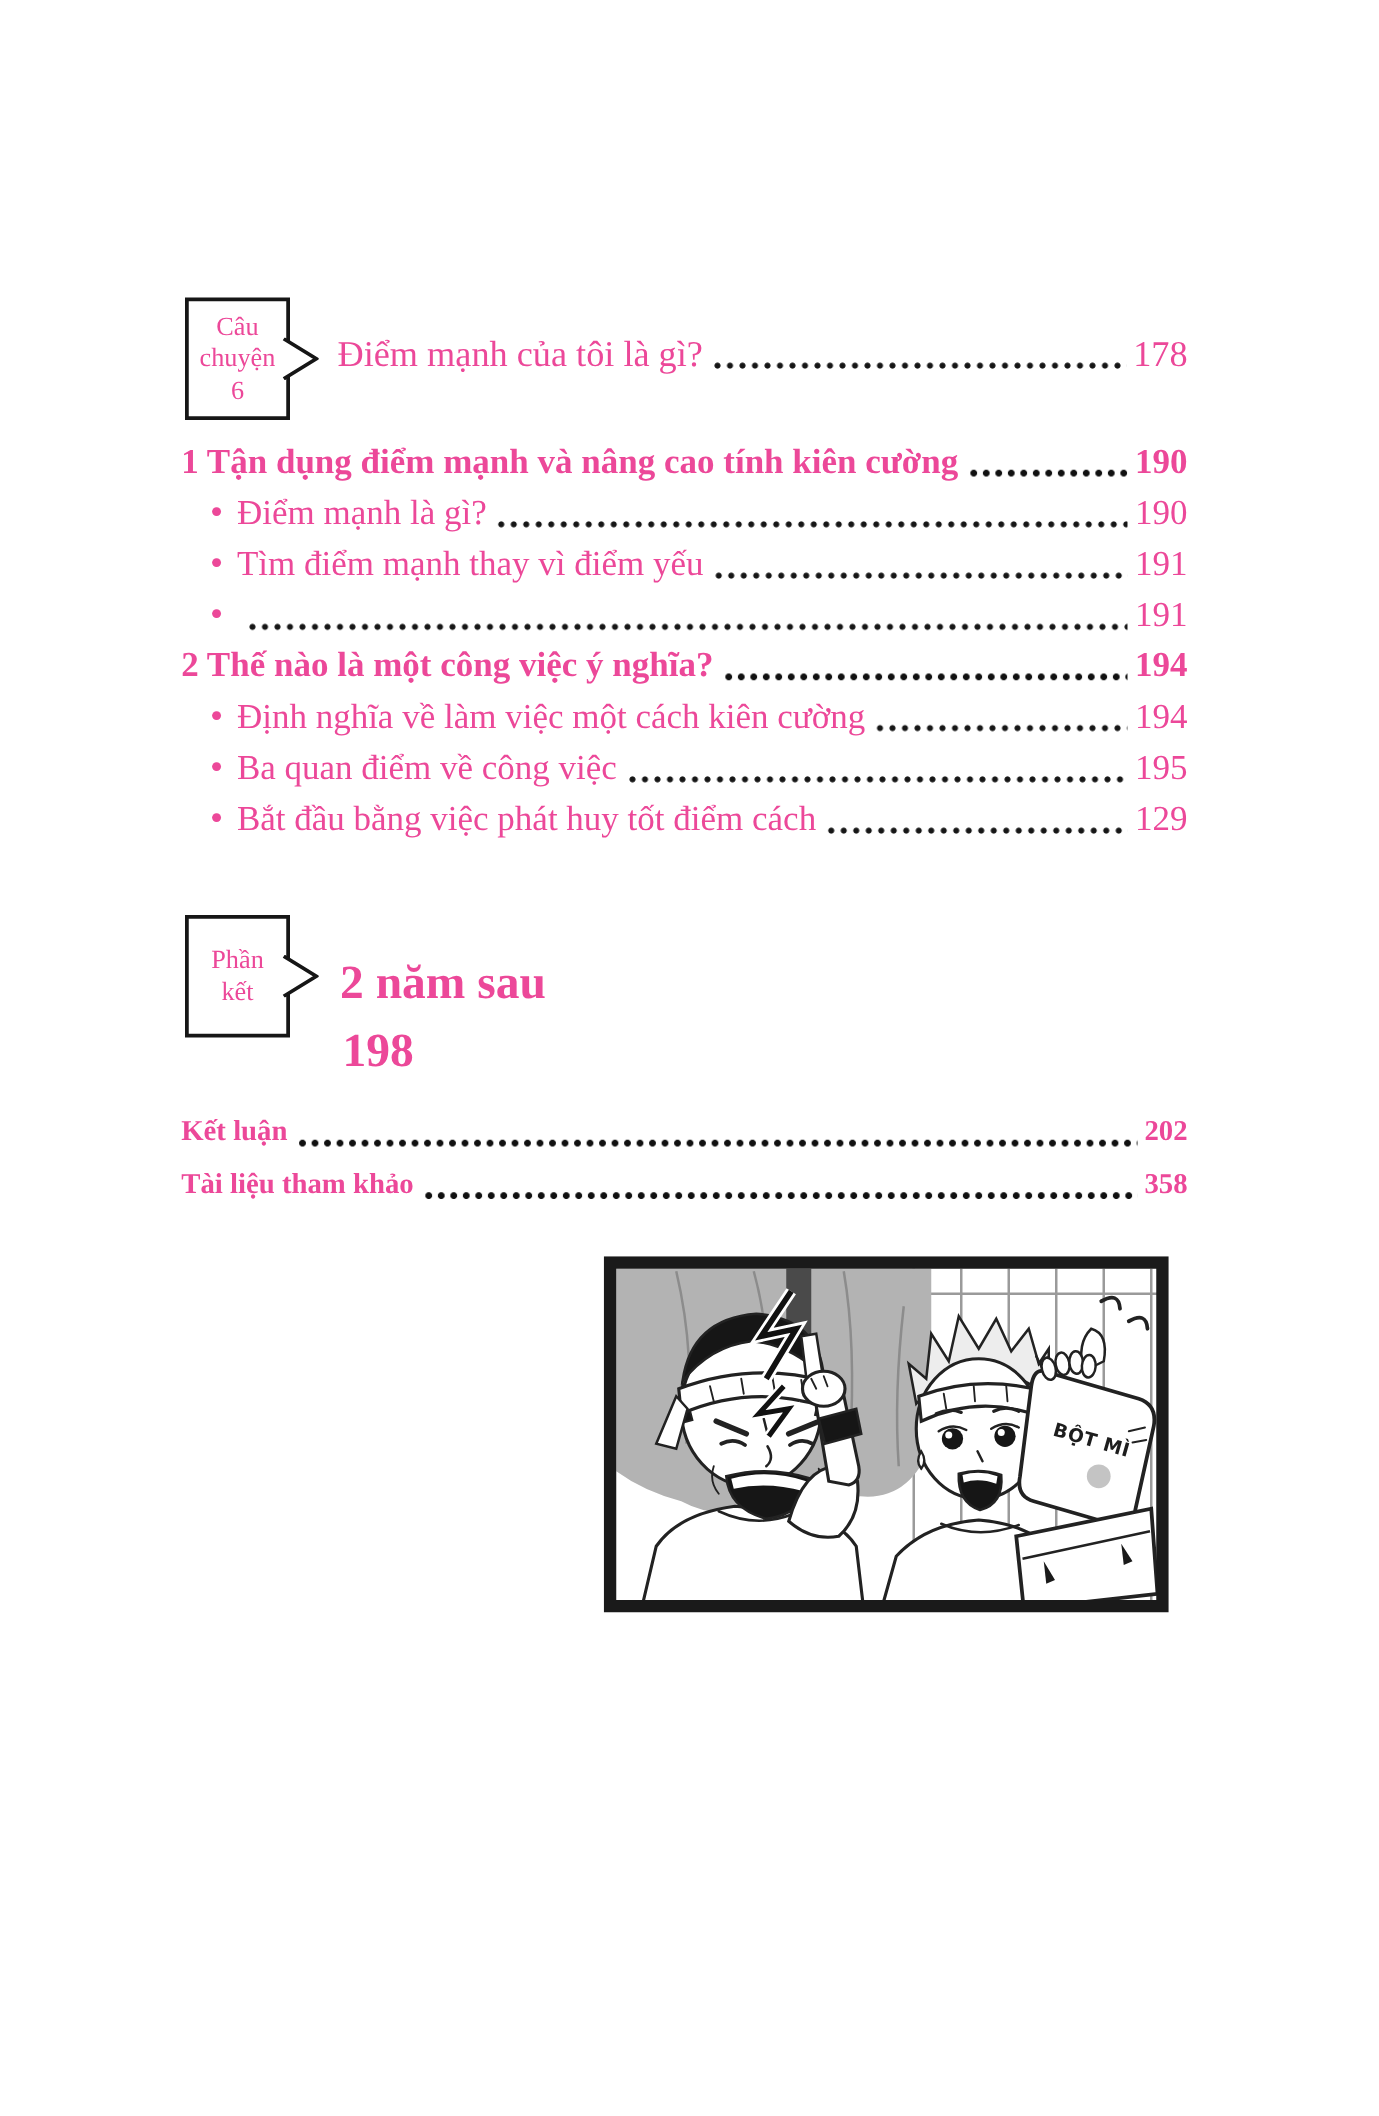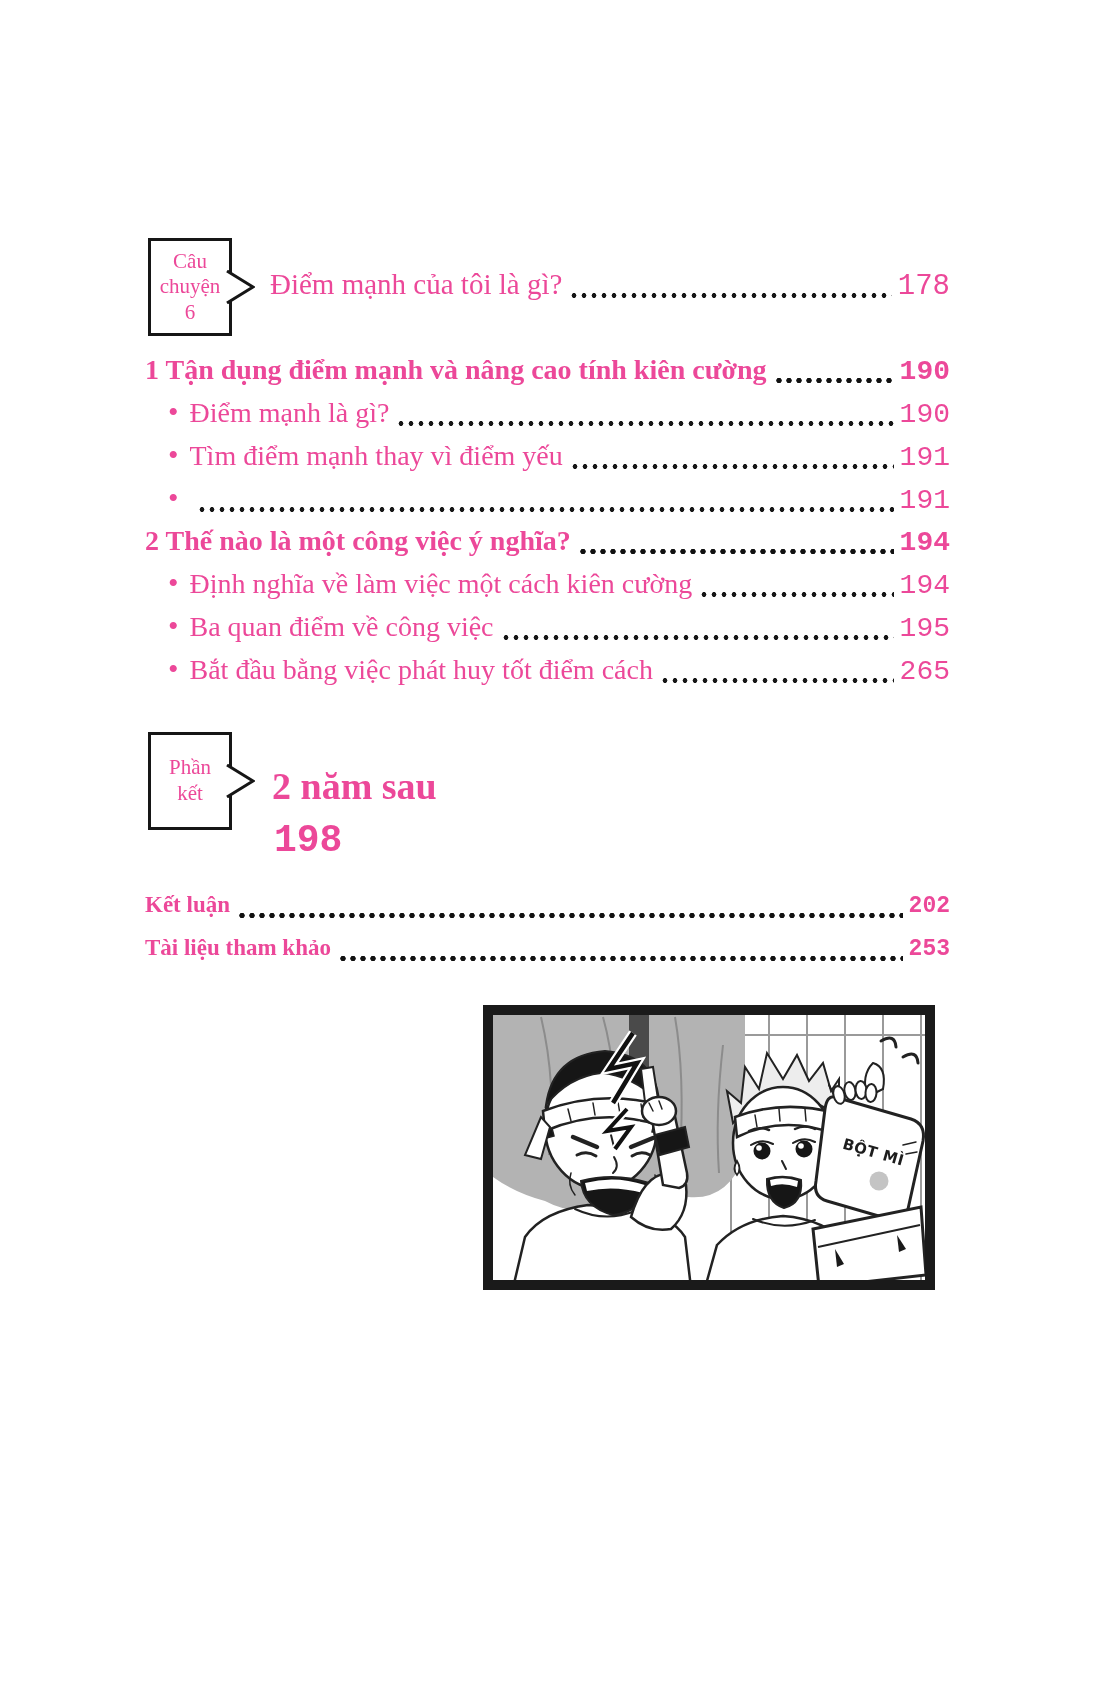--- a/index.html
+++ b/index.html
@@ -27,21 +27,21 @@
     margin-top:-17px;width:30px;height:34px;
   }
   #story-box{left:148px;top:238px;height:92px;}
   #epilogue-box{left:148px;top:732px;height:92px;text-align:right;}
   
   .row{
     display:flex;align-items:baseline;
     line-height:40px;font-size:28px;white-space:nowrap;
   }
   .row .t{flex:0 0 auto;}
-  .row .pg{flex:0 0 auto;padding-left:2px;font-family:Liberation Mono, monospace;}
+  .row .pg{flex:0 0 auto;padding-left:2px;}
   .row .leader{
     flex:1 1 auto;align-self:flex-end;
     height:7px;margin:0 4px 8px 7px;
     background-image:radial-gradient(circle,#161616 2.1px,transparent 2.7px);
     background-size:10px 7px;
     background-repeat:repeat-x;
     background-position:left bottom;
   }
   .row.bold{font-weight:700;}
   .row.bold .leader{
@@ -113,21 +113,21 @@
     <div class="row indent">
       <span class="b">•</span>
       <span class="t">Ba quan điểm về công việc</span>
       <span class="leader"></span>
       <span class="pg">195</span>
     </div>
     <div class="row indent">
       <span class="b">•</span>
       <span class="t">Bắt đầu bằng việc phát huy tốt điểm cách</span>
       <span class="leader"></span>
-      <span class="pg">265</span>
+      <span class="pg">129</span>
     </div>
   </div>
 
   <div class="chapter-box" id="epilogue-box">
     <div>Phần</div>
     <div>kết</div>
     <svg class="tail" viewBox="0 0 30 34">
       <path d="M2,1 L28,17 L2,33" fill="#ffffff" stroke="#161616" stroke-width="3"></path>
     </svg>
   </div>
@@ -139,21 +139,21 @@
 
   <div id="footer-entries">
     <div class="row bold">
       <span class="t">Kết luận</span>
       <span class="leader"></span>
       <span class="pg">202</span>
     </div>
     <div class="row bold">
       <span class="t">Tài liệu tham khảo</span>
       <span class="leader"></span>
-      <span class="pg">253</span>
+      <span class="pg">358</span>
     </div>
   </div>
 
   <svg id="panel" viewBox="0 0 452 285">
     <rect x="0" y="0" width="452" height="285" fill="#ffffff"></rect>
 
     <g stroke="#9a9a9a" stroke-width="2">
       <line x1="240" y1="30" x2="444" y2="30"></line>
       <line x1="248" y1="10" x2="248" y2="278"></line>
       <line x1="286" y1="10" x2="286" y2="278"></line>

